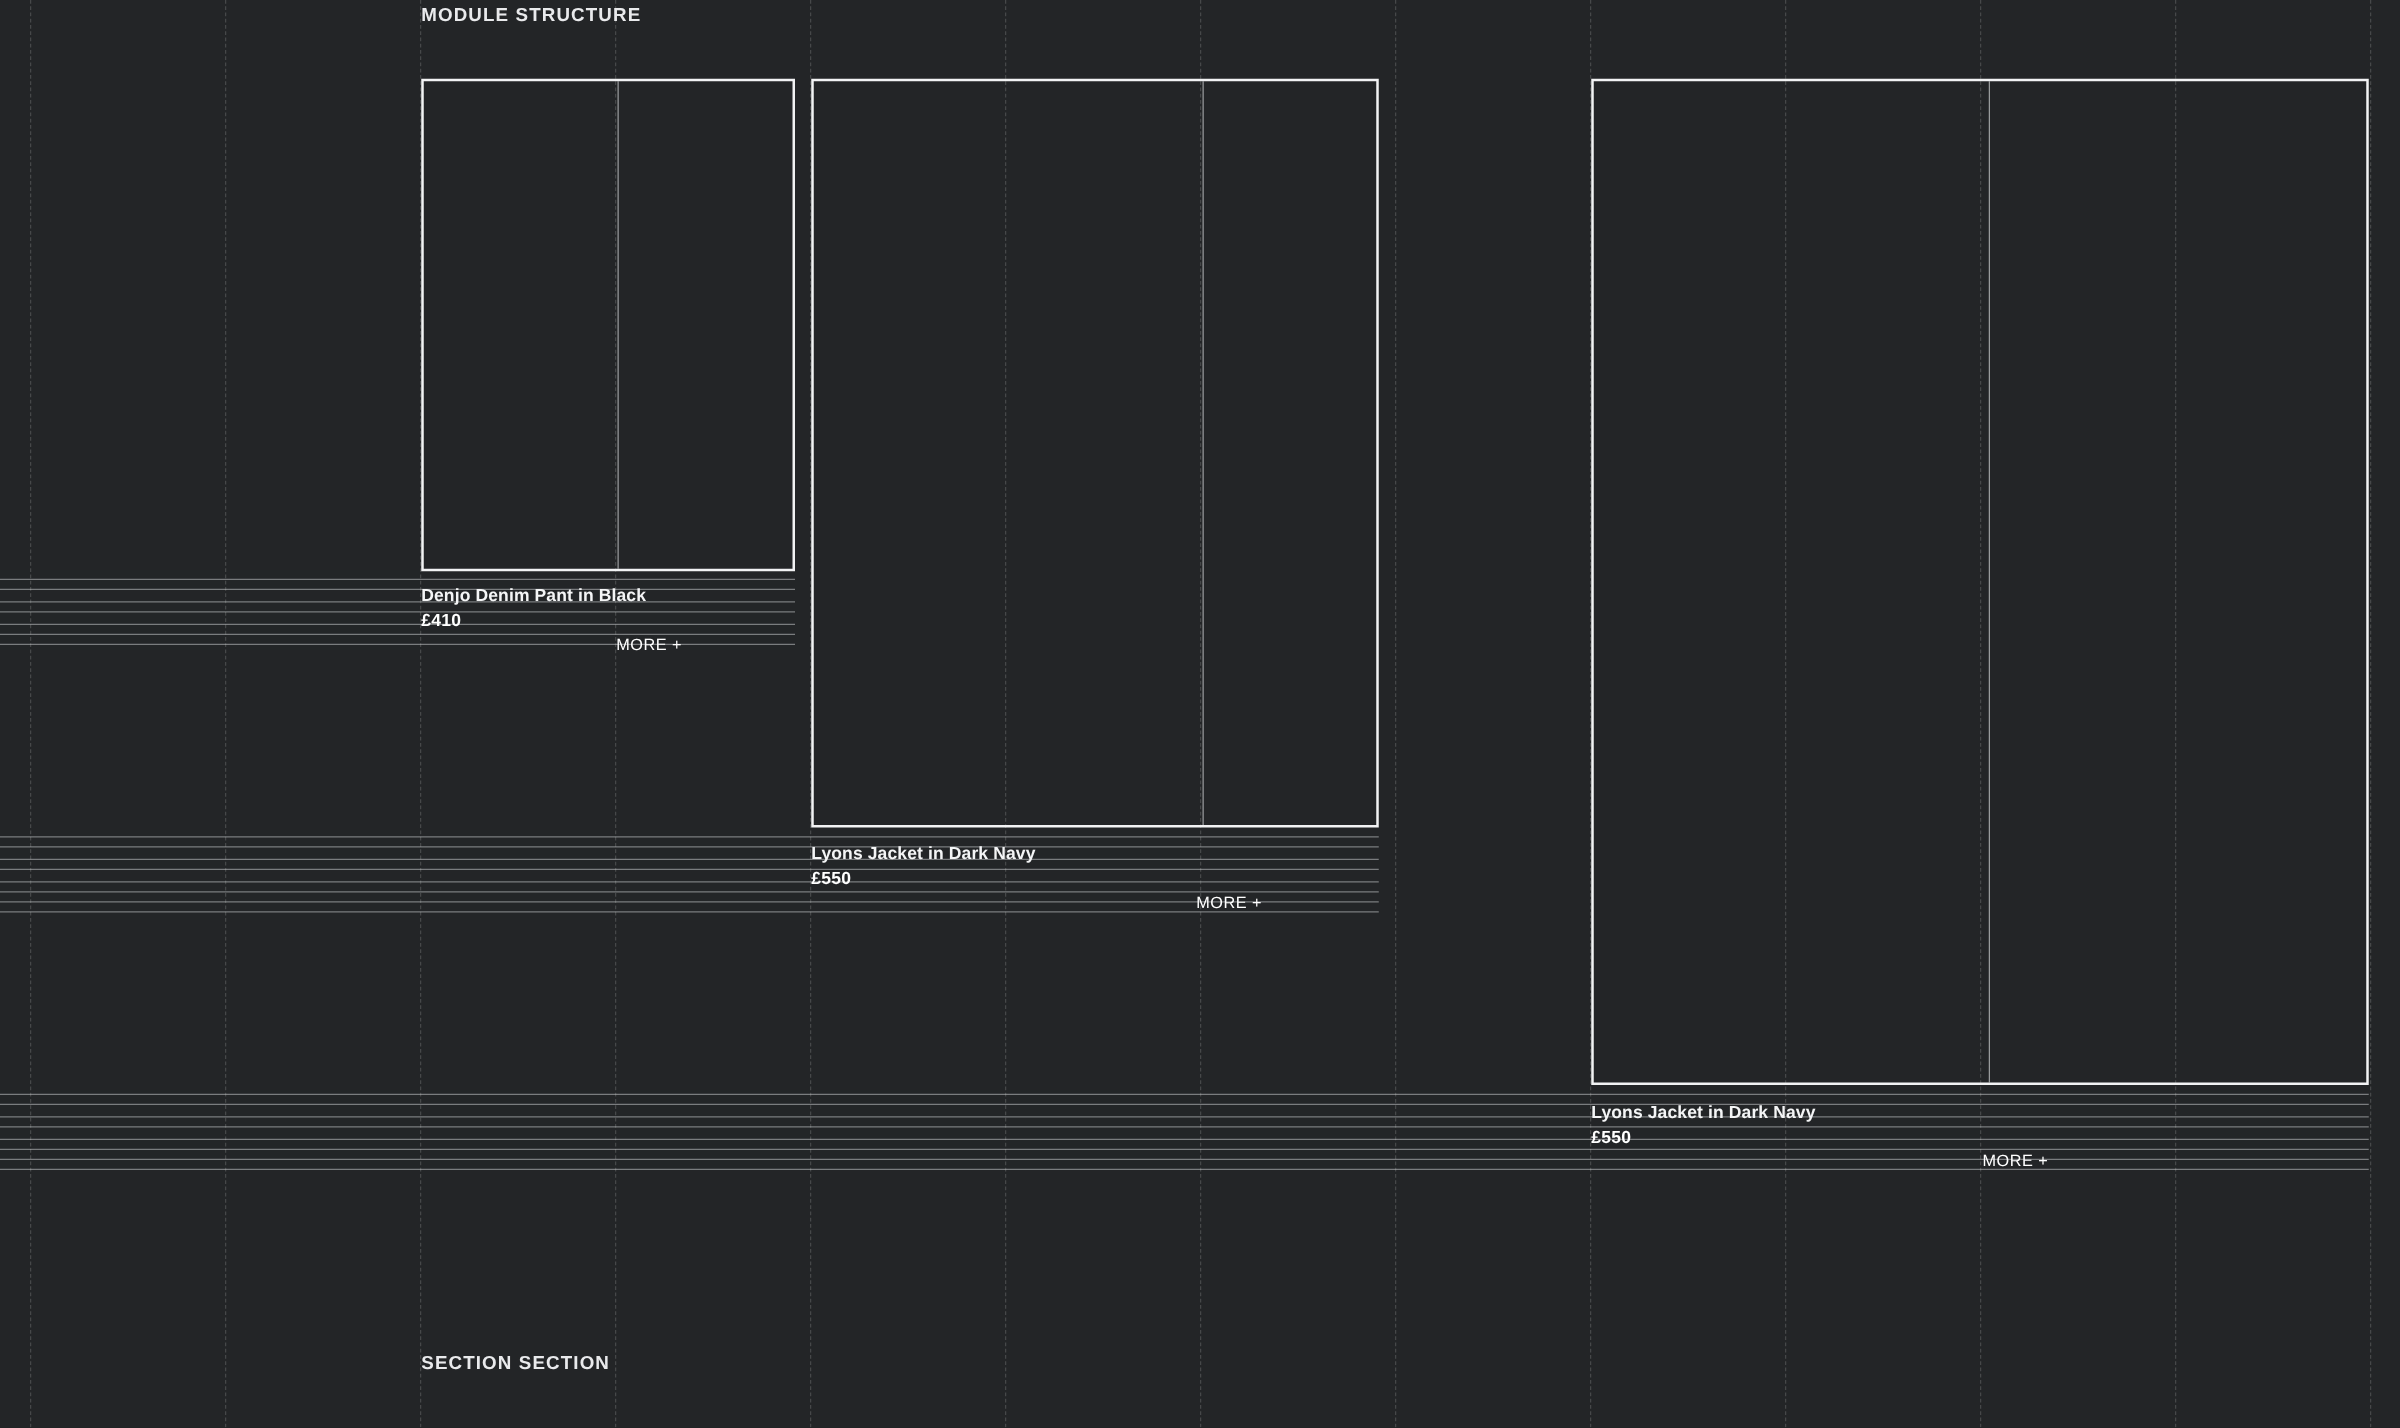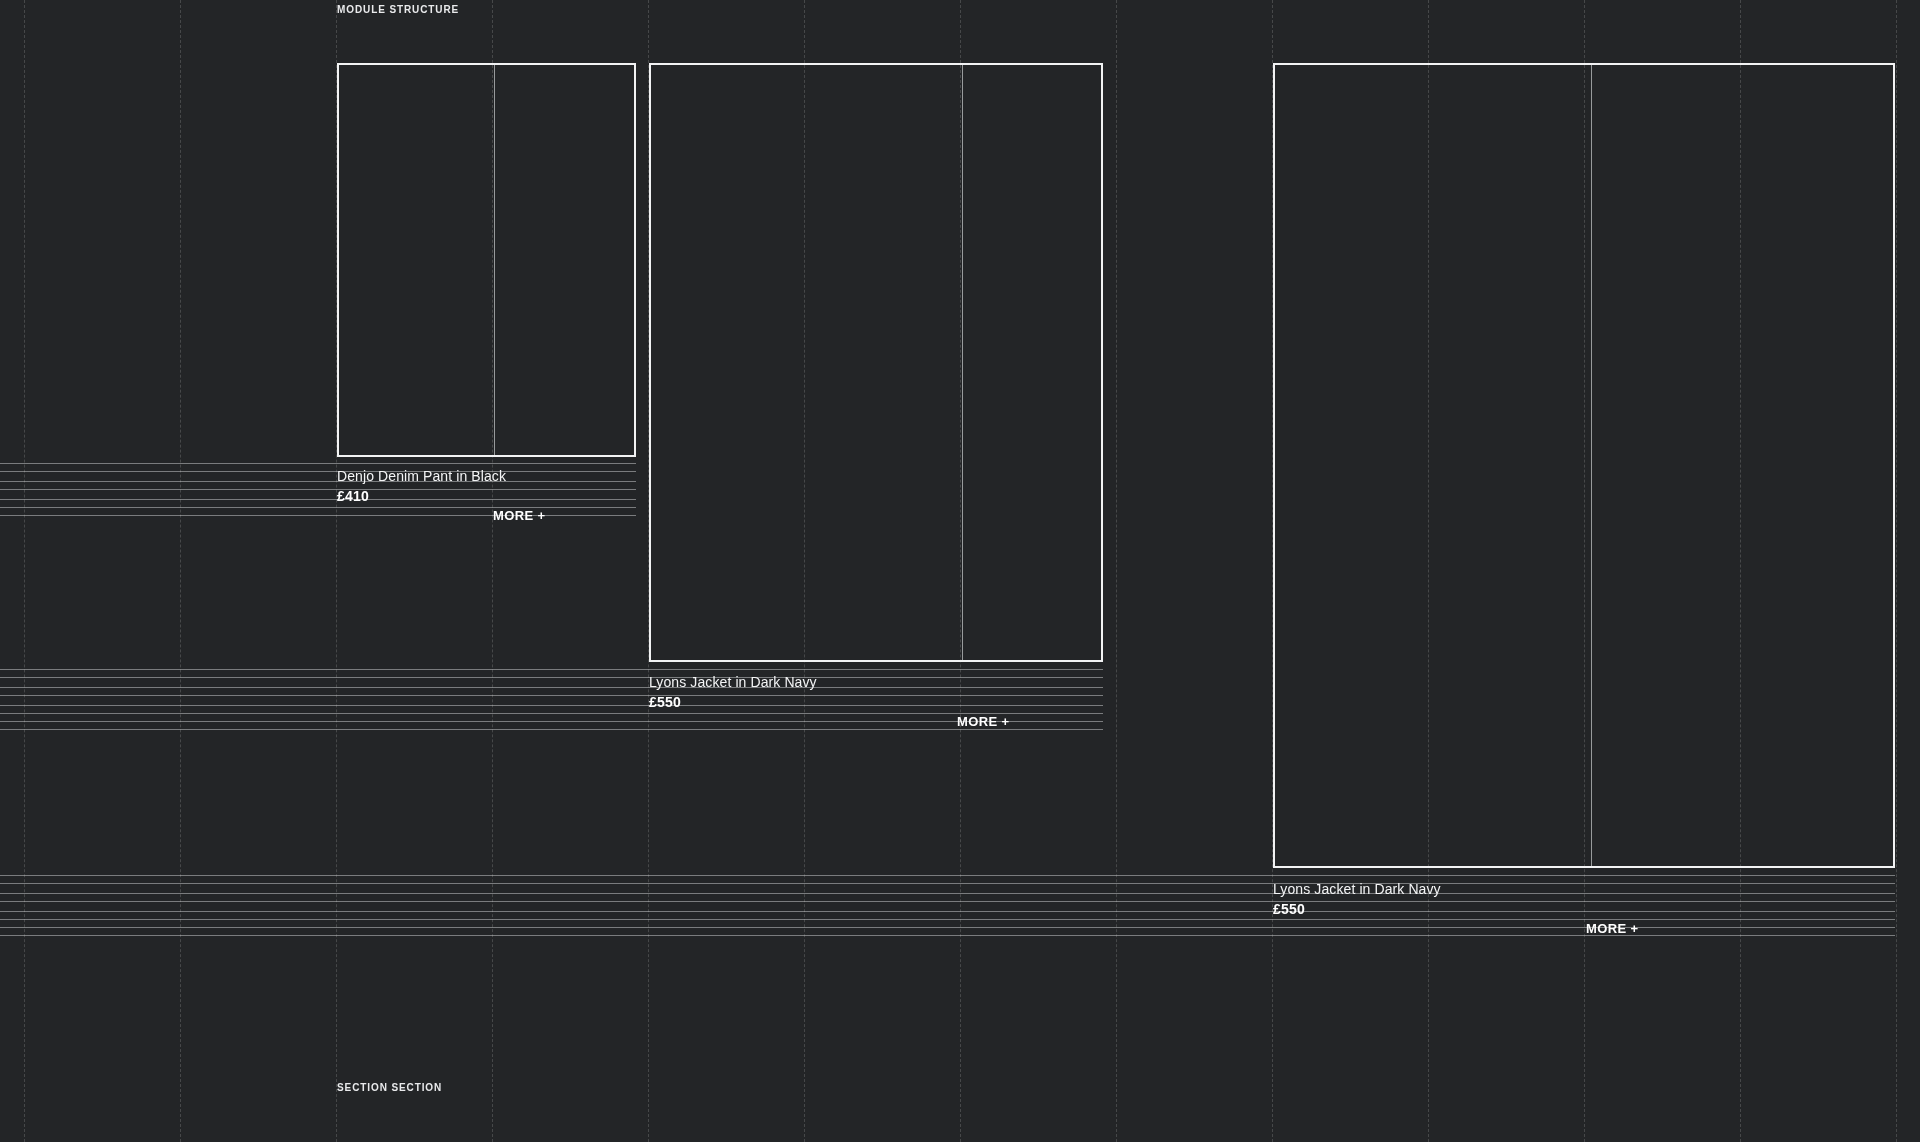--- a/index.html
+++ b/index.html
@@ -69,52 +69,52 @@
     top: 0;
     bottom: 0;
     width: 0;
     border-left: 1px solid rgba(225, 227, 229, 0.62);
   }
   .p-title {
     position: absolute;
     left: 0;
     color: #f4f5f6;
     font-size: 14px;
-    font-weight: 400;
+    font-weight: 700;
     letter-spacing: 0.1px;
     line-height: 1;
     white-space: nowrap;
   }
   .p-price {
     position: absolute;
     left: 0;
     color: #ffffff;
     font-size: 14px;
     font-weight: 700;
     letter-spacing: 0.2px;
     line-height: 1;
     white-space: nowrap;
   }
   .p-more {
     position: absolute;
     color: #ffffff;
     font-size: 13px;
-    font-weight: 700;
+    font-weight: 400;
     letter-spacing: 0.4px;
     line-height: 1;
     white-space: nowrap;
     cursor: pointer;
   }
 
   
   .caption {
     position: absolute;
     z-index: 7;
     color: #e9eaec;
-    font-size: 10px;
+    font-size: 15px;
     font-weight: 700;
     letter-spacing: 0.9px;
     line-height: 1;
     white-space: nowrap;
   }
 </style>
 </head>
 <body>
 
 <div id="stage">

